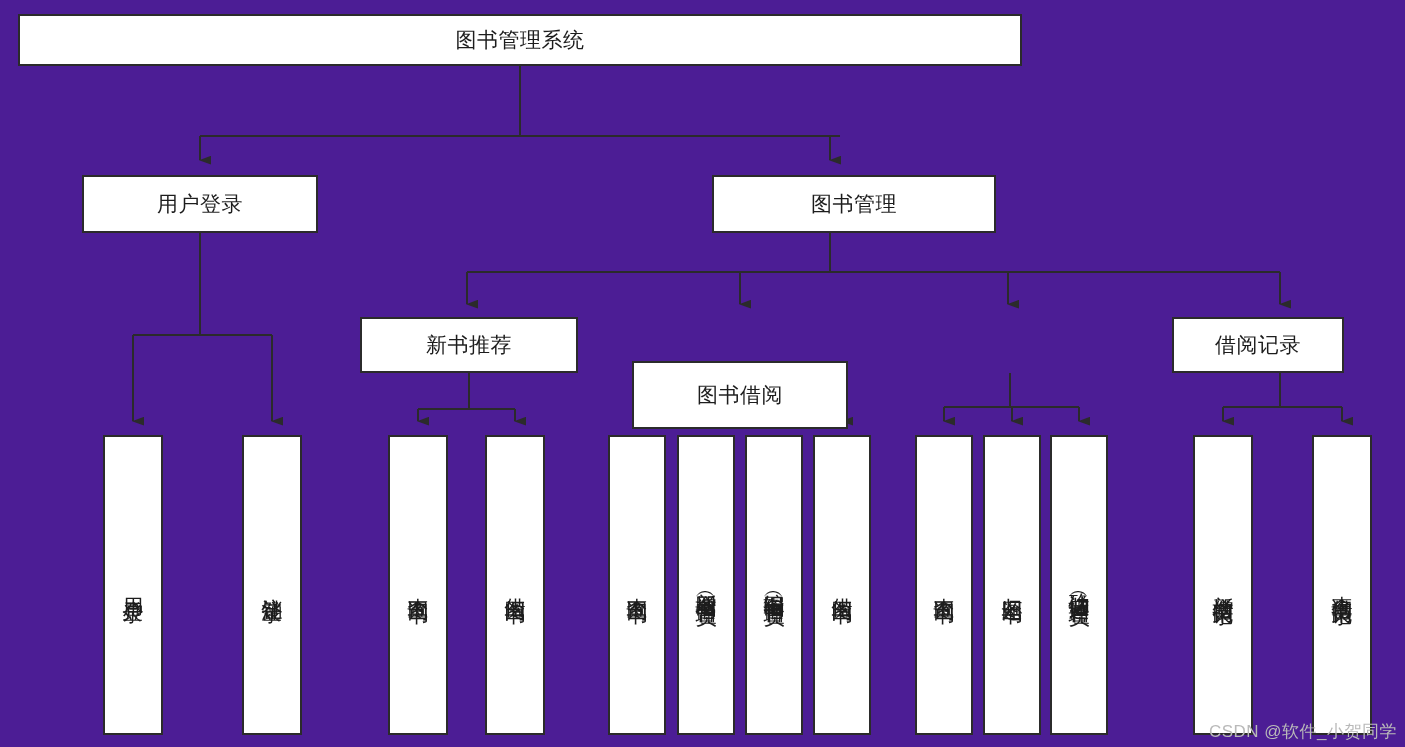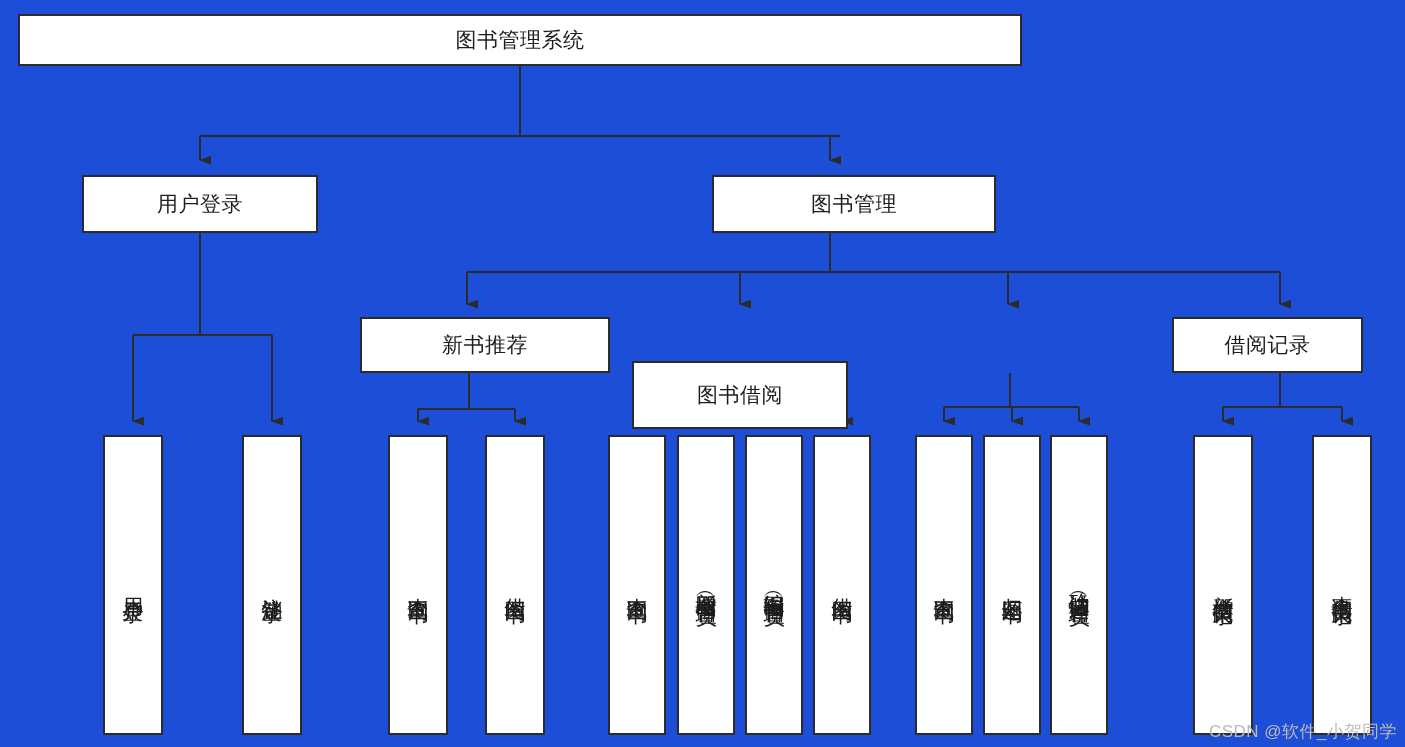--- a/index.html
+++ b/index.html
@@ -7,21 +7,21 @@
     padding: 0;
     background: #ffffff;
   }
   body {
     font-family: "Liberation Sans", "DejaVu Sans", sans-serif;
   }
   #canvas {
     position: relative;
     width: 1405px;
     height: 747px;
-    background: #1d4ed8;
+    background: #4c1d95;
     overflow: hidden;
   }
   svg#wires {
     position: absolute;
     left: 0;
     top: 0;
     width: 1405px;
     height: 747px;
     pointer-events: none;
   }
@@ -123,27 +123,27 @@
     <span class="label">图书管理系统</span>
   </div>
 
   <div class="node h" style="left:82px; top:175px; width:236px; height:58px;">
     <span class="label">用户登录</span>
   </div>
   <div class="node h" style="left:712px; top:175px; width:284px; height:58px;">
     <span class="label">图书管理</span>
   </div>
 
-  <div class="node h" style="left:360px; top:317px; width:250px; height:56px;">
+  <div class="node h" style="left:360px; top:317px; width:218px; height:56px;">
     <span class="label">新书推荐</span>
   </div>
   <div class="node h" style="left:632px; top:317px; width:216px; height:68px;margin-top:44px;">
     <span class="label">图书借阅</span>
   </div>
-  <div class="node h" style="left:1172px; top:317px; width:191px; height:56px;">
+  <div class="node h" style="left:1172px; top:317px; width:172px; height:56px;">
     <span class="label">借阅记录</span>
   </div>
 
   <div class="node v" style="left:103px; top:435px; width:60px; height:300px;">
     <span class="label">用户登录</span>
   </div>
   <div class="node v" style="left:242px; top:435px; width:60px; height:300px;">
     <span class="label">注销登录</span>
   </div>
 

